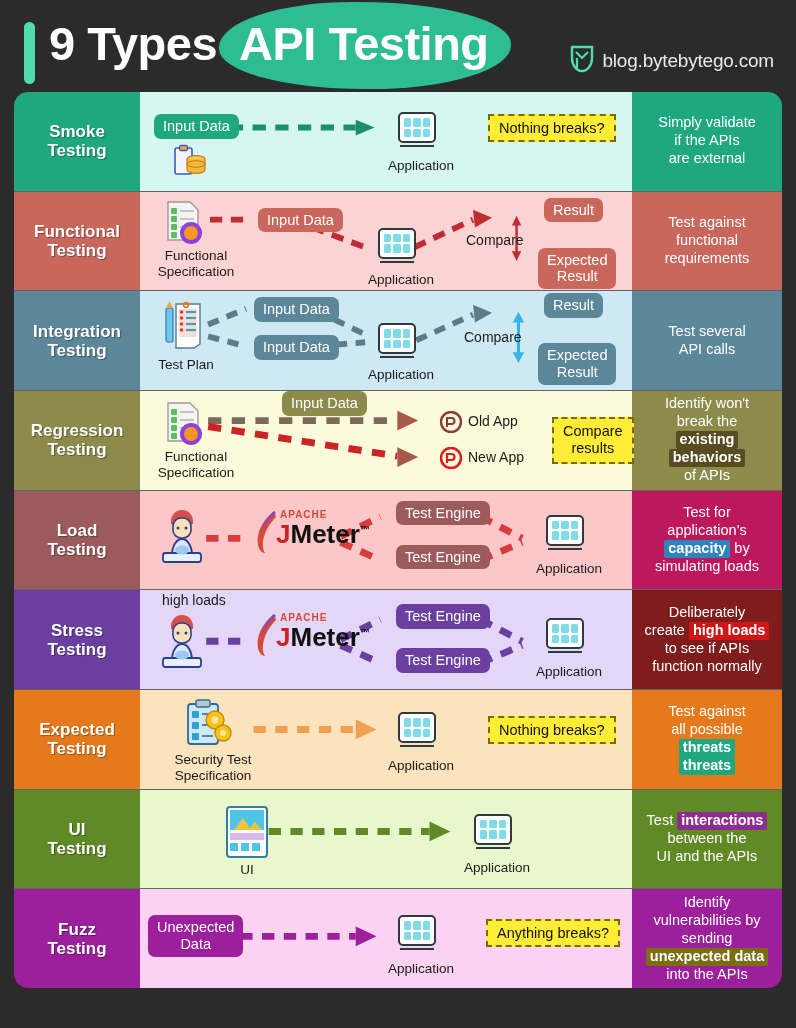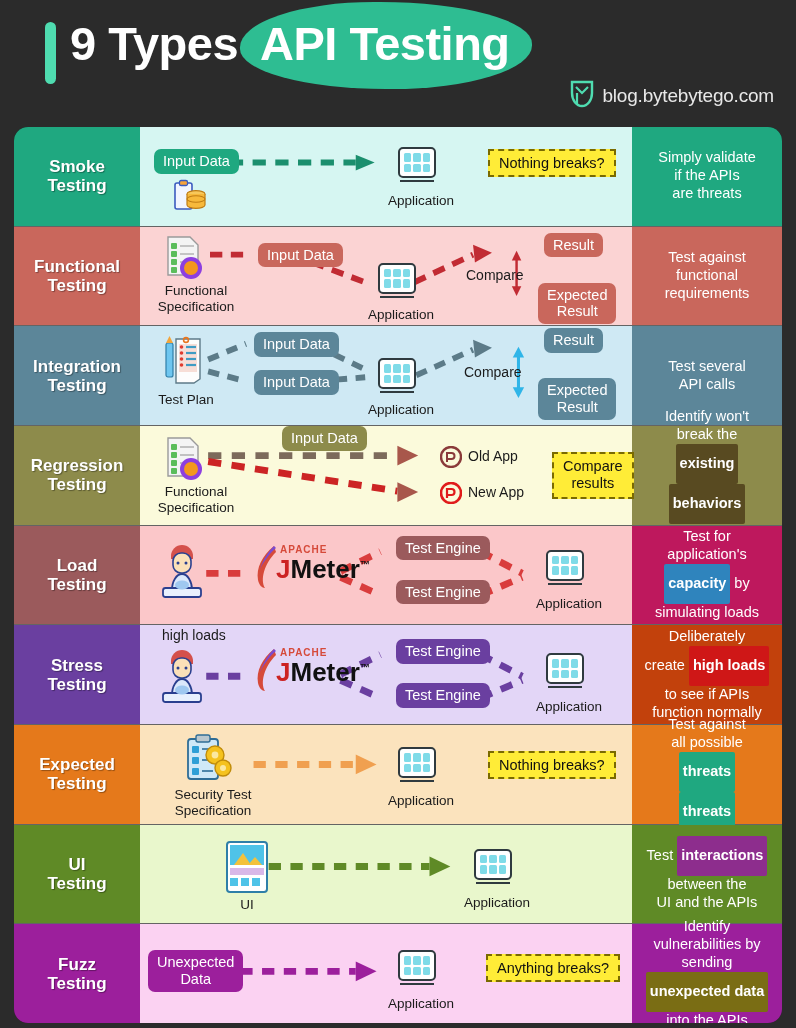--- a/index.html
+++ b/index.html
@@ -8,25 +8,24 @@
     width: 796px;
     height: 1028px;
     background: #2b2b2b;
     font-family: "Liberation Sans", sans-serif;
     overflow: hidden;
   }
 
   
   .header {
     position: relative;
-    height: 127px;
-    padding: 16px 18px 0 13px;
+    height: 92px;
+    padding: 16px 18px 0 24px;
     display: flex;
     align-items: flex-start;
-    margin-left: 32px;
   }
   .title-bar {
     width: 11px;
     height: 62px;
     background: #4fdcb0;
     border-radius: 6px;
     margin-top: 6px;
     margin-right: 14px;
     flex: 0 0 auto;
   }
@@ -126,21 +125,21 @@
     align-items: center;
     justify-content: center;
     text-align: center;
     color: #ffffff;
     font-size: 14.5px;
     line-height: 1.24;
     padding: 4px 5px;
   }
   .desc-line { display: block; }
   .hl {
-    padding: 11px 4px;
+    padding: 0px 4px;
     border-radius: 2px;
     font-weight: bold;
     display: inline-block;
     color: #fff;
   }
 
   
   .diag {
     position: absolute;
     inset: 0;
@@ -263,21 +262,21 @@
           </div>
           <div class="mon-base"></div>
         </div>
         <div class="caption" style="left:236px;top:66px;width:90px">Application</div>
         <div class="note" style="left:348px;top:22px">Nothing breaks?</div>
       </div>
     </div>
     <div class="cell-desc" style="background:#1fa880">
       <span class="desc-line">Simply validate</span>
       <span class="desc-line">if the APIs</span>
-      <span class="desc-line">are threats</span>
+      <span class="desc-line">are external</span>
     </div>
   </div>
 
   <div class="row">
     <div class="cell-type" style="background:#c9675c">
       <span><span>Functional</span><br><span>Testing</span></span>
     </div>
     <div class="cell-diagram" style="background:#fbd3d3">
       <div class="diag">
         <svg class="arrowlayer" viewBox="0 0 520 100" preserveAspectRatio="none">
@@ -574,21 +573,21 @@
               <div class="mon-dot"></div>
             <div class="mon-dot"></div>
               <div class="mon-dot"></div>
               <div class="mon-dot"></div>
           </div>
           <div class="mon-base"></div>
         </div>
         <div class="caption" style="left:384px;top:74px;width:90px">Application</div>
       </div>
     </div>
-    <div class="cell-desc" style="background:#c2410c">
+    <div class="cell-desc" style="background:#7f1d1d">
       <span class="desc-line">Deliberately</span>
       <span class="desc-line">
         <span>create </span><span class="hl" style="background:#cf1717">high loads</span>
       </span>
       <span class="desc-line">to see if APIs</span>
       <span class="desc-line">function normally</span>
     </div>
   </div>
 
   <div class="row">

